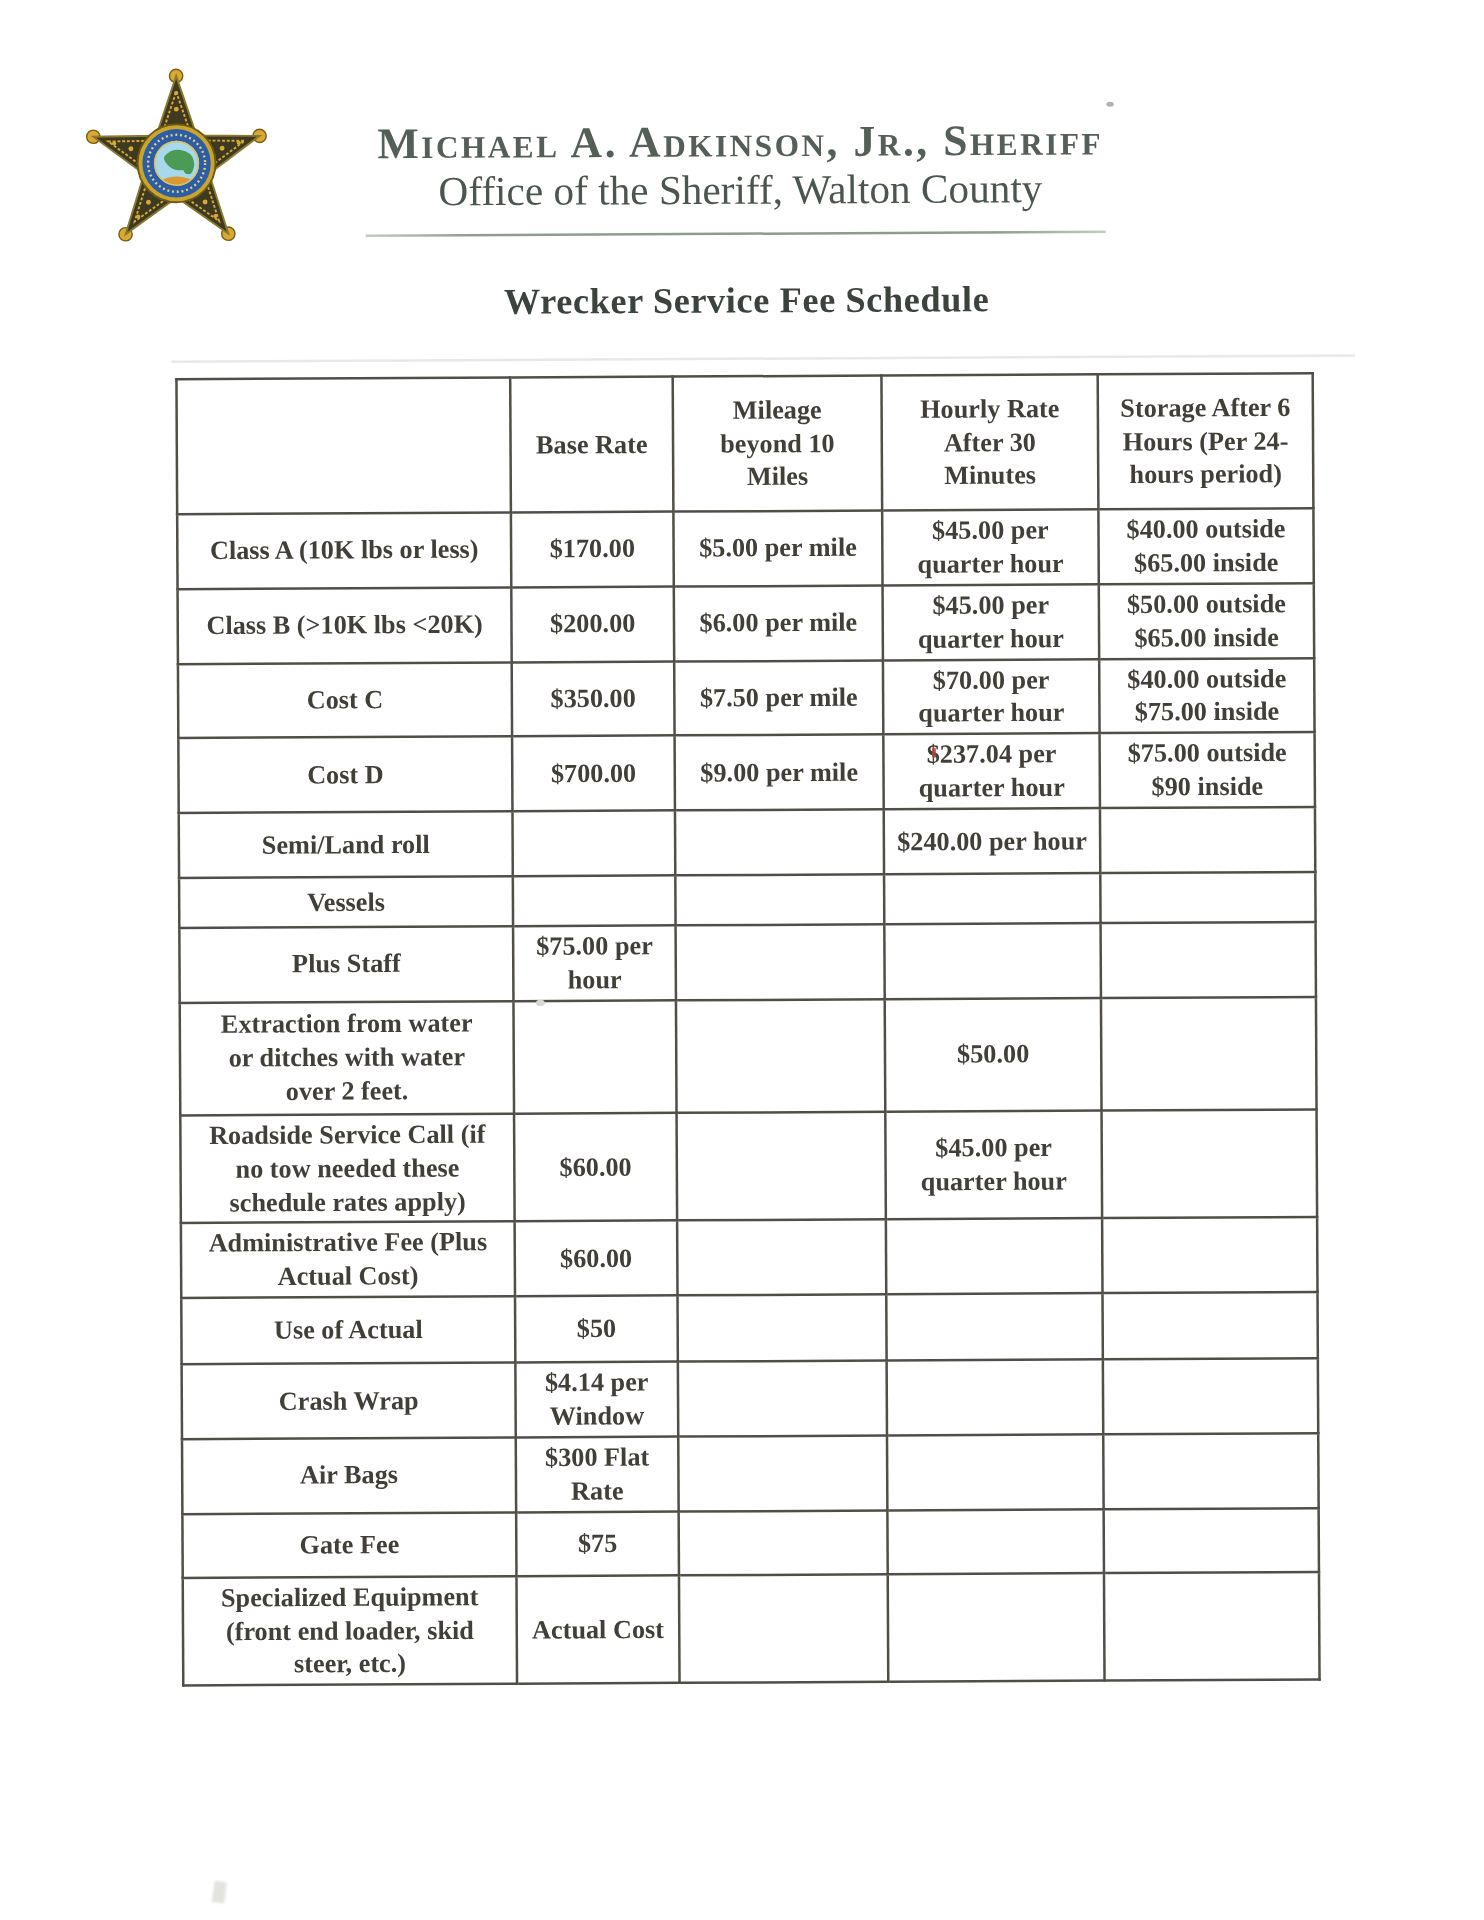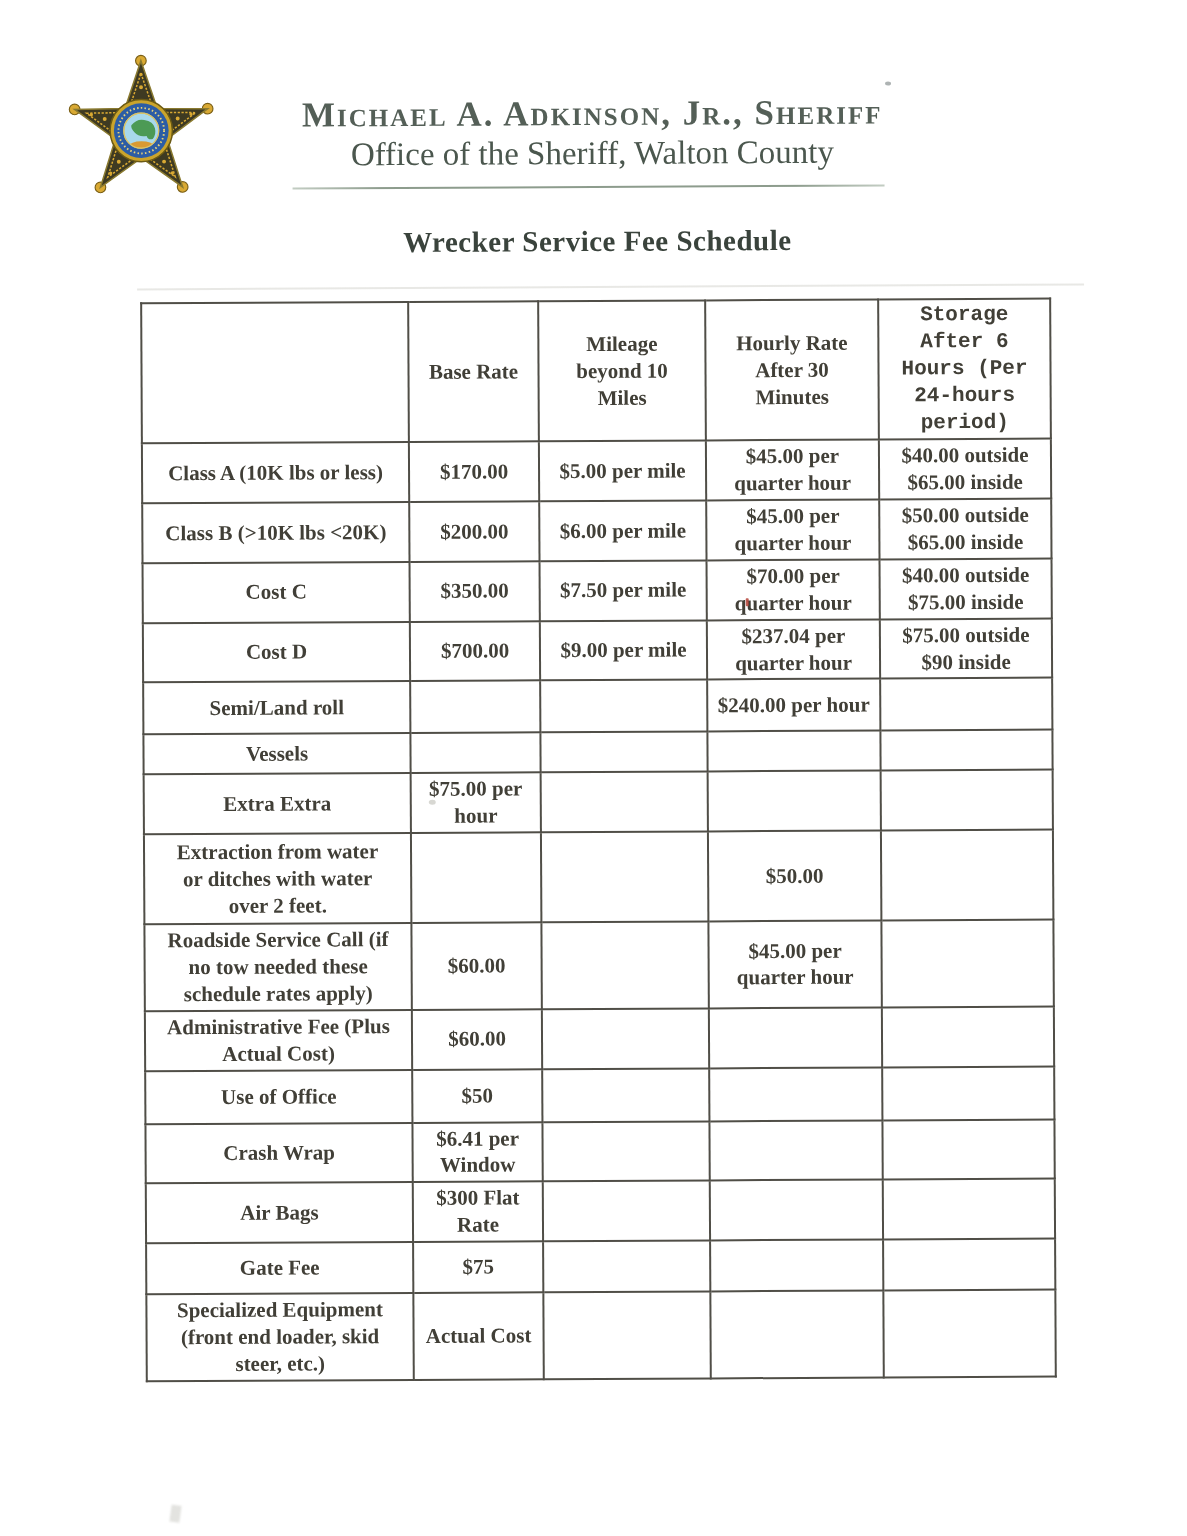--- a/index.html
+++ b/index.html
@@ -62,21 +62,21 @@
     font-size:21px;
     line-height:1.28;
     padding:2px 6px;
     box-shadow:0 2px 0 rgba(160,160,150,0.15);
     overflow:hidden;
   }
   .fee-table thead tr{height:108px;}
   .fee-table th span,.fee-table td span{display:inline-block;}
   .fee-table th:nth-child(3) span{max-width:108px;}
   .fee-table th:nth-child(4) span{max-width:128px;}
-  .fee-table th:nth-child(5) span{max-width:152px;font-family:Liberation Mono, monospace;}
+  .fee-table th:nth-child(5) span{max-width:152px;}
   .fee-table td:nth-child(1) span{max-width:225px;}
   .fee-table td:nth-child(2) span{max-width:106px;}
   .fee-table td:nth-child(4) span{max-width:152px;}
   .fee-table td:nth-child(5) span{max-width:150px;}
   
   .artifact{position:absolute;pointer-events:none;}
   .ghost-line{left:140px;top:286px;width:947px;height:2px;background:#dcdcd7;opacity:.65;}
   .dot-topright{left:889px;top:83px;width:6px;height:4px;background:#9aa0a0;border-radius:50%;opacity:.8;}
   .red-speck{left:747px;top:599px;width:3px;height:8px;background:#b5443a;opacity:.85;border-radius:1px;}
   .gray-speck{left:429px;top:799px;width:7px;height:5px;background:#d8d8d3;border-radius:50%;}
@@ -187,21 +187,21 @@
           <td><span></span></td>
         </tr>
         <tr style="height: 40px;">
           <td><span>Vessels</span></td>
           <td><span></span></td>
           <td><span></span></td>
           <td><span></span></td>
           <td><span></span></td>
         </tr>
         <tr style="height: 54px;">
-          <td><span>Extra Extra</span></td>
+          <td><span>Plus Staff</span></td>
           <td><span>$75.00 per hour</span></td>
           <td><span></span></td>
           <td><span></span></td>
           <td><span></span></td>
         </tr>
         <tr style="height: 90px;">
           <td><span>Extraction from water or ditches with water over 2 feet.</span></td>
           <td><span></span></td>
           <td><span></span></td>
           <td><span>$50.00</span></td>
@@ -215,29 +215,29 @@
           <td><span></span></td>
         </tr>
         <tr style="height: 52px;">
           <td><span>Administrative Fee (Plus Actual Cost)</span></td>
           <td><span>$60.00</span></td>
           <td><span></span></td>
           <td><span></span></td>
           <td><span></span></td>
         </tr>
         <tr style="height: 53px;">
-          <td><span>Use of Office</span></td>
+          <td><span>Use of Actual</span></td>
           <td><span>$50</span></td>
           <td><span></span></td>
           <td><span></span></td>
           <td><span></span></td>
         </tr>
         <tr style="height: 55px;">
           <td><span>Crash Wrap</span></td>
-          <td><span>$6.41 per Window</span></td>
+          <td><span>$4.14 per Window</span></td>
           <td><span></span></td>
           <td><span></span></td>
           <td><span></span></td>
         </tr>
         <tr style="height: 52px;">
           <td><span>Air Bags</span></td>
           <td><span>$300 Flat Rate</span></td>
           <td><span></span></td>
           <td><span></span></td>
           <td><span></span></td>

